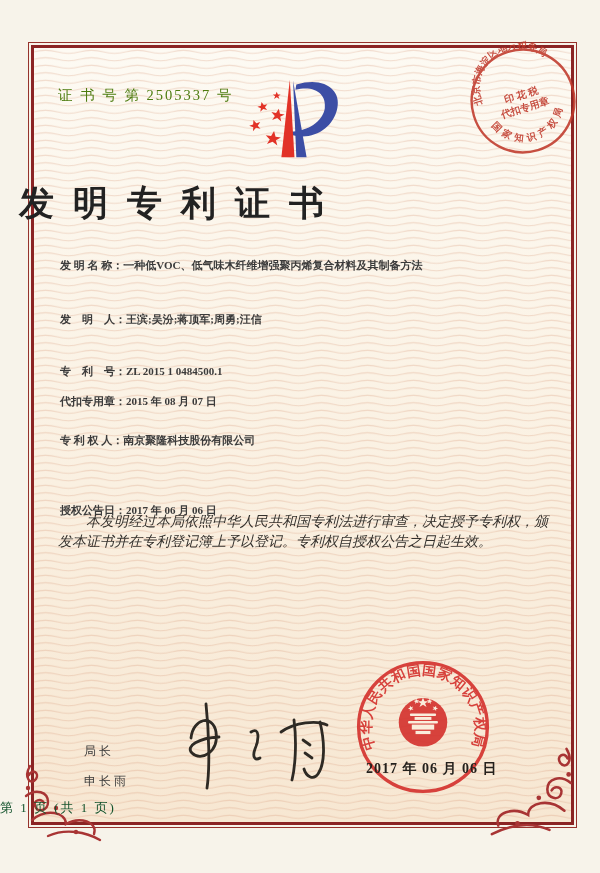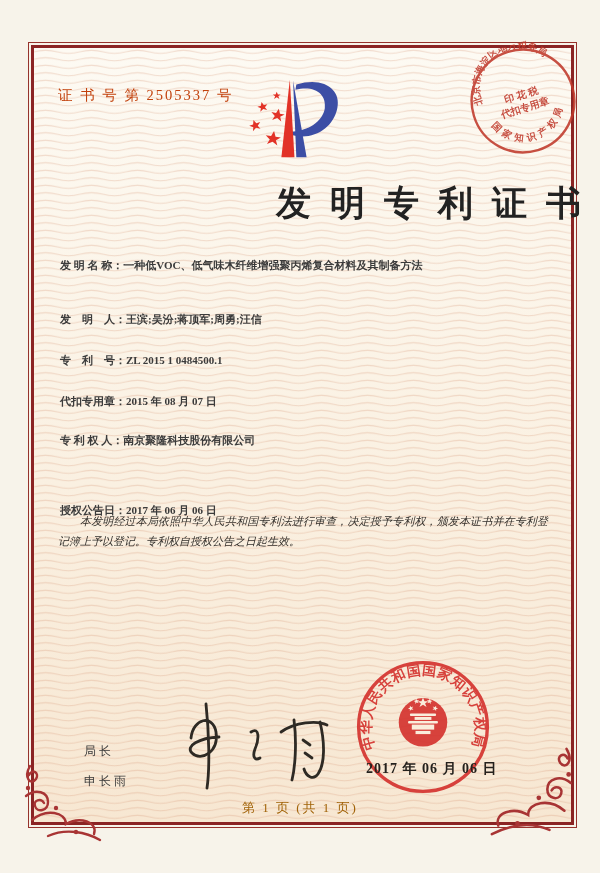--- a/index.html
+++ b/index.html
@@ -11,52 +11,52 @@
   }
   
   .frame-outer{position:absolute;left:28px;top:42px;width:547px;height:784px;
     border:1px solid #96322c;}
   .frame-inner{position:absolute;left:2px;top:2px;right:2px;bottom:2px;
     border:3px solid #8b2424;
     background:linear-gradient(180deg,#fdfaf3 0%,#fbf3e6 42%,#f7e7d2 100%);}
   .waves{position:absolute;left:0;top:0;pointer-events:none;}
   
   .cert-number{position:absolute;left:58px;top:86px;font-size:14.5px;
-    letter-spacing:2px;color:#c2410c;}
+    letter-spacing:2px;color:#4d7c0f;}
   .logo{position:absolute;left:231px;top:72px;}
   .tax-stamp{position:absolute;left:466px;top:44px;transform:rotate(-17deg);opacity:.88;}
-  .title{position:absolute;left:0;right:0;top:180px;text-align:right;
+  .title{position:absolute;left:0;right:0;top:180px;text-align:left;
     font-size:35px;font-weight:bold;color:#222;
     letter-spacing:19px;text-indent:19px;}
   
   .field{position:absolute;left:60px;width:492px;font-size:11px;
     font-weight:600;color:#3b3b3b;white-space:nowrap;}
   .field .lab{display:inline-block;}
   .f-name{top:258px;}
   .f-inventors{top:312px;}
-  .f-patno{top:353px;}
+  .f-patno{top:364px;}
   .f-filing{top:394px;}
   .f-patentee{top:433px;}
   .f-grant{top:503px;}
   
   .body-text{position:absolute;left:58px;top:512px;width:490px;
-    font-size:11px;line-height:19.5px;text-align:justify;color:#33302c;
+    font-size:14px;line-height:19.5px;text-align:justify;color:#33302c;
     font-style:italic;}
   .body-text p{margin:0;text-indent:2em;}
   
   .signer{position:absolute;left:84px;top:736px;font-size:12px;
     letter-spacing:3px;color:#3a3a3a;line-height:30px;}
   .signature{position:absolute;left:165px;top:688px;}
   .seal{position:absolute;left:353px;top:657px;opacity:.9;}
   .seal-date{position:absolute;left:366px;top:760px;font-size:14px;
     font-weight:bold;color:#24211d;letter-spacing:1px;z-index:5;}
   .ornament-left{position:absolute;left:18px;top:748px;}
   .ornament-right{position:absolute;left:470px;top:736px;transform:scaleX(-1);}
-  .page-footer{position:absolute;left:0;right:0;top:799px;text-align:center;
-    font-size:13px;letter-spacing:2px;color:#a16207;}
+  .page-footer{position:absolute;left:0;right:0;top:799px;
+    font-size:13px;letter-spacing:2px;color:#14532d;}
 </style>
 </head>
 <body>
 
 <div class="frame-outer">
   <div class="frame-inner">
     <svg class="waves" width="537" height="772">
       <defs>
         <pattern id="wv" width="46" height="7.5" patternUnits="userSpaceOnUse">
           <path d="M0,3.8 Q11.5,0.6 23,3.8 T46,3.8" fill="none" stroke="rgba(213,142,110,0.30)" stroke-width="1"></path>

